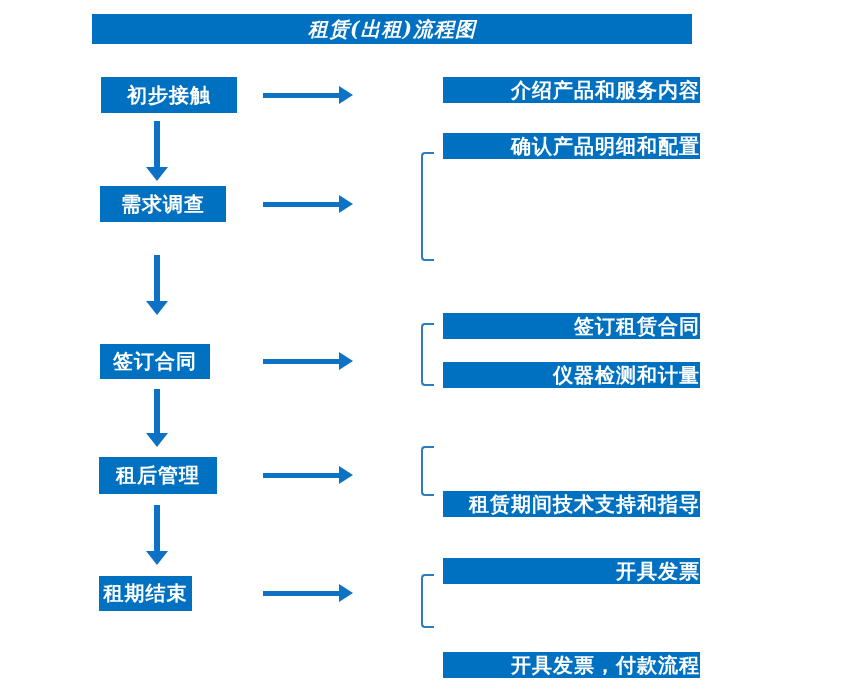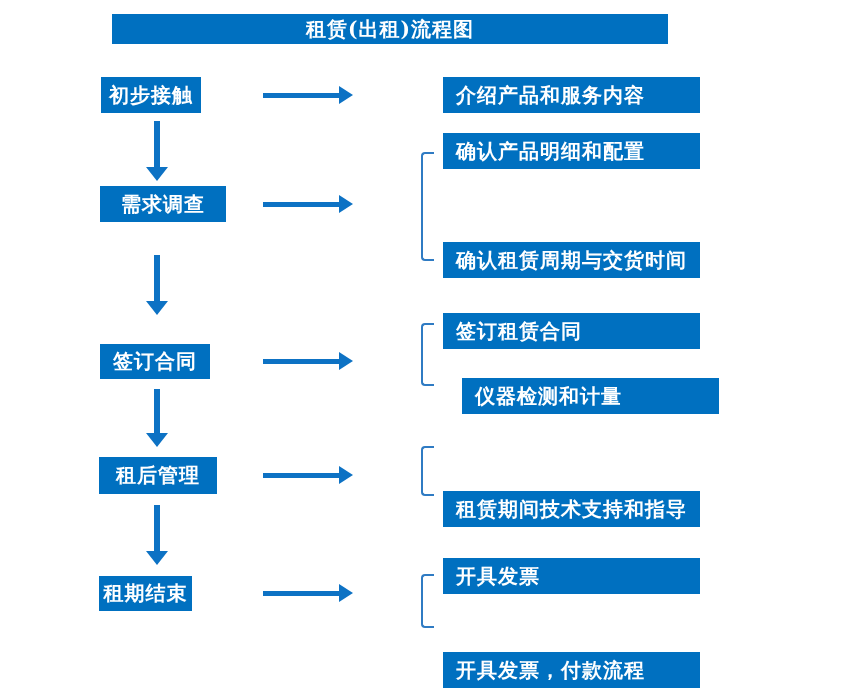--- a/index.html
+++ b/index.html
@@ -16,28 +16,28 @@
     background: var(--box-blue, #0070c0);
     color: #ffffff;
     font-weight: bold;
     font-size: 20px;
     display: flex;
     align-items: center;
     letter-spacing: 1px;
     box-sizing: border-box;
   }
   .title-bar {
-    left: 112px; top: 14px; width: 556px; height: 30px;
+    left: 92px; top: 14px; width: 600px; height: 30px;
     justify-content: center;
+    font-style: italic;
   }
   .stage-box { justify-content: center; }
   .detail-box {
-    left: 443px; width: 257px; height: 36px;
-    padding-left: 13px;
-    justify-content: flex-start;
+    left: 443px; width: 257px; height: 26px;
+    justify-content: flex-end;
   }
   
   .h-arrow {
     position: absolute;
     left: 263px; width: 90px; height: 18px;
     display: flex; align-items: center;
   }
   .h-arrow .shaft { flex: 1; height: 5px; background: var(--arrow-blue, #0d72c4); }
   .h-arrow .head {
     width: 0; height: 0;
@@ -71,21 +71,21 @@
 </style>
 </head>
 <body>
 
 <div id="canvas">
 
   <div class="blue-box title-bar">
     <span>租赁(出租)流程图</span>
   </div>
 
-  <div class="blue-box stage-box" style="left:101px; top:77px; width:100px; height:36px;">
+  <div class="blue-box stage-box" style="left:101px; top:77px; width:136px; height:36px;">
     <span>初步接触</span>
   </div>
   <div class="blue-box stage-box" style="left:100px; top:344px; width:110px; height:35px;">
     <span>签订合同</span>
   </div>
   <div class="blue-box stage-box" style="left:100px; top:186px; width:126px; height:36px;">
     <span>需求调查</span>
   </div>
   <div class="blue-box stage-box" style="left:99px; top:457px; width:118px; height:37px;">
     <span>租后管理</span>
@@ -136,27 +136,24 @@
   <div class="bracket" style="top:323px; height:63px;"></div>
   <div class="bracket" style="top:446px; height:50px;"></div>
   <div class="bracket" style="top:574px; height:54px;"></div>
 
   <div class="blue-box detail-box" style="top:77px;">
     <span>介绍产品和服务内容</span>
   </div>
   <div class="blue-box detail-box" style="top:133px;">
     <span>确认产品明细和配置</span>
   </div>
-  <div class="blue-box detail-box" style="top:242px;">
-    <span>确认租赁周期与交货时间</span>
-  </div>
   <div class="blue-box detail-box" style="top:313px;">
     <span>签订租赁合同</span>
   </div>
-  <div class="blue-box detail-box" style="top:378px;margin-left:19px;">
+  <div class="blue-box detail-box" style="top:362px;">
     <span>仪器检测和计量</span>
   </div>
   <div class="blue-box detail-box" style="top:491px;">
     <span>租赁期间技术支持和指导</span>
   </div>
   <div class="blue-box detail-box" style="top:558px;">
     <span>开具发票</span>
   </div>
   <div class="blue-box detail-box" style="top:608px;margin-top:44px;">
     <span>开具发票，付款流程</span>

